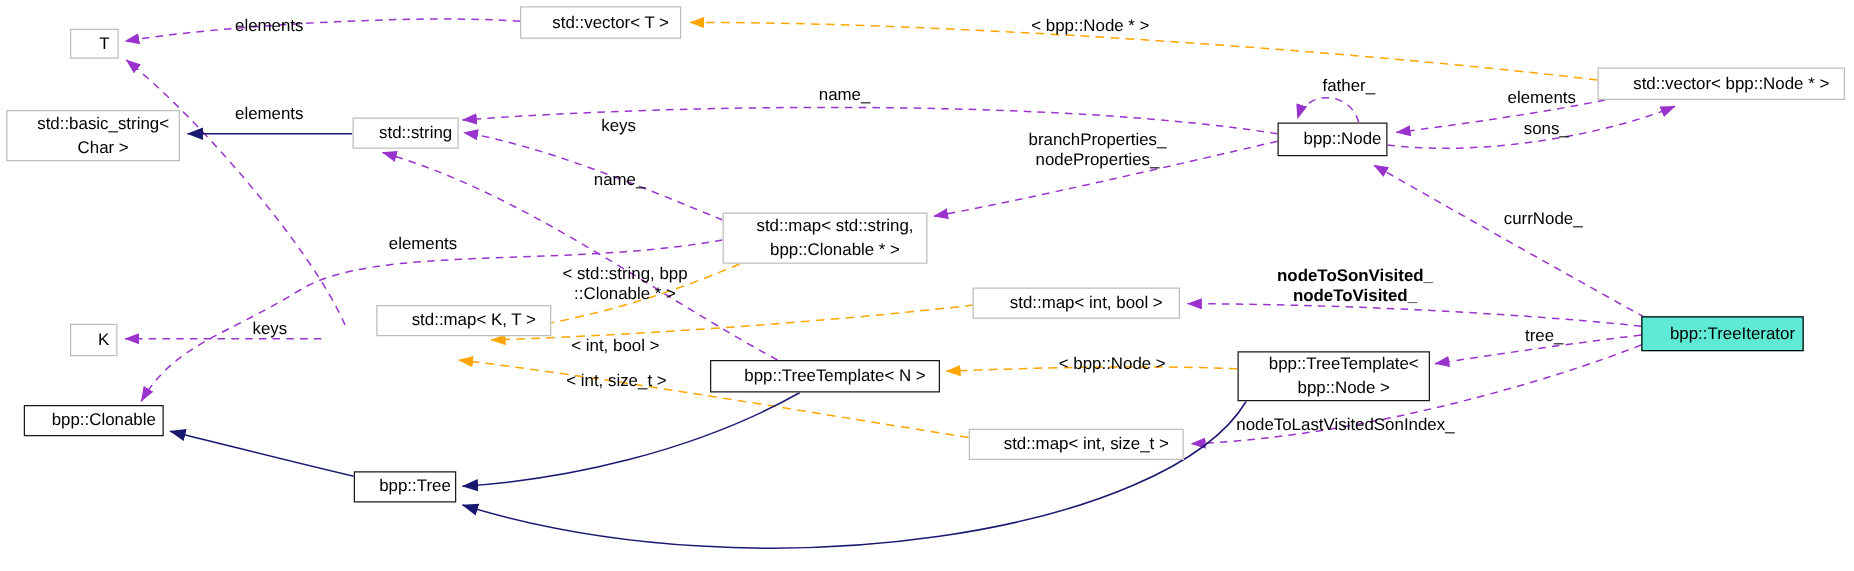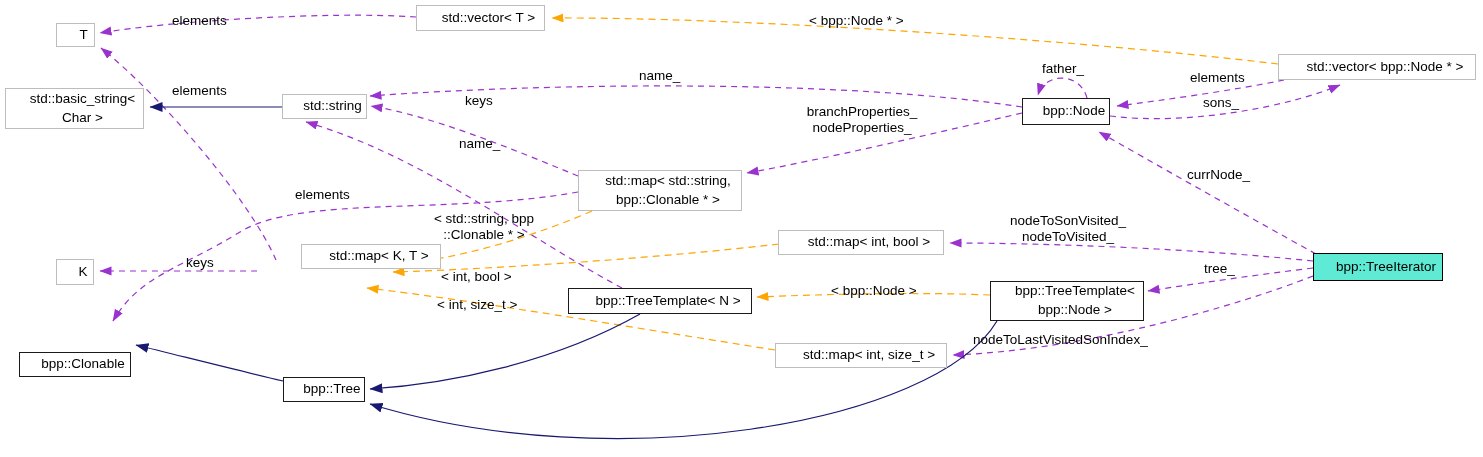--- a/index.html
+++ b/index.html
@@ -11,21 +11,21 @@
   .box{
     position:absolute;display:flex;align-items:center;justify-content:center;
     background:#ffffff;border:1px solid #bdbdbd;color:#000000;
     font-size:13.5px;line-height:1.4;text-align:center;white-space:pre-line;
     box-sizing:border-box;cursor:pointer;padding-left:16px;
   }
   .box.project{border:1.4px solid #1a1a1a;}
   .box.current{background:#5eead4;border:1.4px solid #000000;}
   .elabel{
     position:absolute;color:#000000;font-size:13.5px;line-height:1.15;
-    white-space:pre-line;pointer-events:none;
+    white-space:pre-line;pointer-events:none;margin-left:16px;
   }
   .elabel.center{text-align:center;}
 </style>
 </head>
 <body>
 
 <div id="canvas">
 
   <svg id="edges" viewBox="0 0 1483 457" xmlns="http://www.w3.org/2000/svg">
     <defs>
@@ -84,40 +84,40 @@
   <div class="box project" style="left:1022px;top:98px;width:88px;height:27px;">bpp::Node</div>
   <div class="box" style="left:1278px;top:54px;width:198px;height:26px;">std::vector&lt; bpp::Node * &gt;</div>
   <div class="box current" style="left:1313px;top:253px;width:130px;height:28px;">bpp::TreeIterator</div>
   <div class="box" style="left:778px;top:230px;width:166px;height:25px;">std::map&lt; int, bool &gt;</div>
   <div class="box project" style="left:990px;top:281px;width:154px;height:40px;">bpp::TreeTemplate&lt;
 bpp::Node &gt;</div>
   <div class="box project" style="left:568px;top:288px;width:184px;height:26px;">bpp::TreeTemplate&lt; N &gt;</div>
   <div class="box" style="left:775px;top:343px;width:172px;height:25px;">std::map&lt; int, size_t &gt;</div>
   <div class="box" style="left:257px;top:244px;width:140px;height:25px;margin-left:44px;">std::map&lt; K, T &gt;</div>
   <div class="box" style="left:56px;top:259px;width:38px;height:26px;">K</div>
-  <div class="box project" style="left:19px;top:324px;width:112px;height:25px;margin-top:28px;">bpp::Clonable</div>
+  <div class="box project" style="left:19px;top:324px;width:112px;height:25px;">bpp::Clonable</div>
   <div class="box project" style="left:283px;top:377px;width:82px;height:25px;">bpp::Tree</div>
 
   <div class="elabel" style="left:172px;top:13px;">elements</div>
   <div class="elabel" style="left:172px;top:83px;">elements</div>
   <div class="elabel" style="left:186px;top:255px;">keys</div>
   <div class="elabel" style="left:465px;top:93px;">keys</div>
   <div class="elabel" style="left:639px;top:68px;">name_</div>
   <div class="elabel" style="left:459px;top:136px;">name_</div>
   <div class="elabel" style="left:295px;top:187px;">elements</div>
   <div class="elabel center" style="left:798px;top:104px;width:128px;">branchProperties_
 nodeProperties_</div>
   <div class="elabel" style="left:1042px;top:61px;">father_</div>
   <div class="elabel" style="left:1190px;top:70px;">elements</div>
   <div class="elabel" style="left:1203px;top:95px;">sons_</div>
   <div class="elabel" style="left:1187px;top:167px;">currNode_</div>
   <div class="elabel" style="left:809px;top:13px;">&lt; bpp::Node * &gt;</div>
   <div class="elabel center" style="left:424px;top:211px;width:120px;">&lt; std::string, bpp
 ::Clonable * &gt;</div>
   <div class="elabel" style="left:441px;top:269px;">&lt; int, bool &gt;</div>
   <div class="elabel" style="left:437px;top:297px;">&lt; int, size_t &gt;</div>
-  <div class="elabel center" style="left:1000px;top:213px;width:136px;">nodeToSonVisited_
+  <div class="elabel center" style="left:1000px;top:213px;width:136px;font-weight:bold;">nodeToSonVisited_
 nodeToVisited_</div>
   <div class="elabel" style="left:1204px;top:261px;">tree_</div>
   <div class="elabel" style="left:831px;top:283px;">&lt; bpp::Node &gt;</div>
   <div class="elabel" style="left:973px;top:332px;">nodeToLastVisitedSonIndex_</div>
 
 </div>
 
 </body></html>

